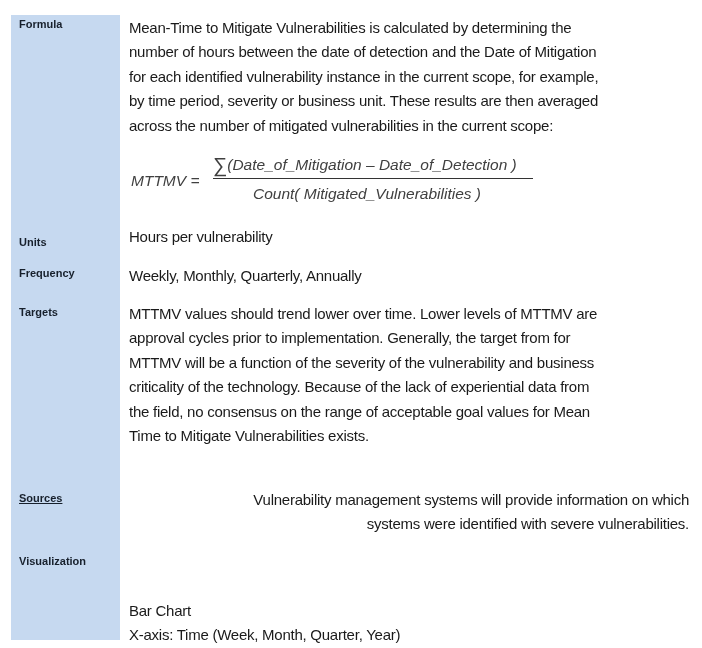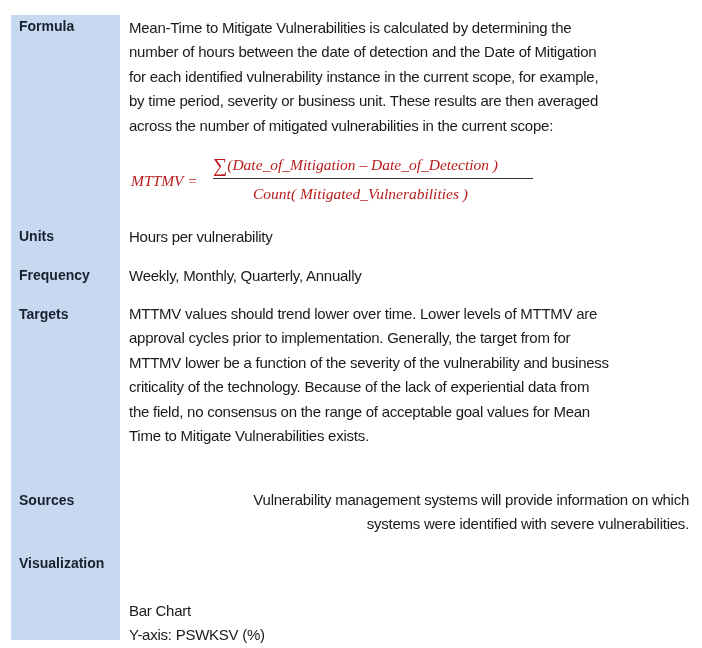--- a/index.html
+++ b/index.html
@@ -1,25 +1,25 @@
 <!DOCTYPE html>
 <html><head>
   <meta charset="utf-8">
   <style>
     html, body { margin: 0; padding: 0; background: #ffffff; }
     body { width: 702px; height: 648px; position: relative; overflow: hidden;
            font-family: "Liberation Sans", sans-serif; color: #1a1a1a; }
     .label-col { position: absolute; left: 11px; top: 15px; width: 109px; height: 625px; background: #c6d9f0; }
-    .lbl { position: absolute; left: 19px; font-weight: bold; font-size: 14px; color: #17202c;
+    .lbl { position: absolute; left: 19px; font-weight: bold; font-size: 11px; color: #17202c;
            font-family: "Liberation Sans", sans-serif; }
     .val { position: absolute; left: 129px; width: 560px; font-size: 15px; line-height: 24.4px;
            color: #1a1a1a; font-family: "Liberation Sans", sans-serif; letter-spacing: -0.25px; }
     .val p { margin: 0; white-space: nowrap; }
     .formula { position: absolute; left: 131px; top: 148px; width: 420px; height: 62px;
-               font-family: Liberation Serif, serif; font-style: italic; font-size: 15.5px; color: #b91c1c; }
+               font-family: Liberation Sans, sans-serif; font-style: italic; font-size: 15.5px; color: #404040; }
     .formula .lhs { position: absolute; left: 0; top: 24px; }
     .formula .num { position: absolute; left: 82px; top: 6px; white-space: nowrap; }
     .formula .bar { position: absolute; left: 82px; top: 30px; width: 320px; height: 1px; background: #333; }
     .formula .den { position: absolute; left: 122px; top: 37px; white-space: nowrap; }
     .sigma { font-style: normal; font-size: 20px; vertical-align: -2px; }
   </style>
 </head>
 <body>
 
 <div class="label-col"></div>
@@ -32,43 +32,44 @@
   <p>by time period, severity or business unit.  These results are then averaged</p>
   <p>across the number of mitigated vulnerabilities in the current scope:</p>
 </div>
 <div class="formula">
   <span class="lhs">MTTMV =</span>
   <span class="num"><span class="sigma">∑</span><span>(Date_of_Mitigation  – Date_of_Detection )</span></span>
   <div class="bar"></div>
   <span class="den">Count( Mitigated_Vulnerabilities )</span>
 </div>
 
-<div class="lbl" style="top:228px;">Units</div>
+<div class="lbl" style="top:236px;">Units</div>
 <div class="val" style="top:225px;">
   <p>Hours per vulnerability</p>
 </div>
 
 <div class="lbl" style="top:267px;">Frequency</div>
 <div class="val" style="top:264px;">
   <p>Weekly, Monthly, Quarterly, Annually</p>
 </div>
 
 <div class="lbl" style="top:306px;">Targets</div>
 <div class="val" style="top:302px;">
   <p>MTTMV values should trend lower over time.  Lower levels of MTTMV are</p>
   <p>approval cycles prior to implementation.  Generally, the target from for</p>
-  <p>MTTMV lower be a function of the severity of the vulnerability and business</p>
+  <p>MTTMV will be a function of the severity of the vulnerability and business</p>
   <p>criticality of the technology.  Because of the lack of experiential data from</p>
   <p>the field, no consensus on the range of acceptable goal values for Mean</p>
   <p>Time to Mitigate Vulnerabilities exists.</p>
 </div>
 
-<div class="lbl" style="top:492px;">Sources</div>
+<div class="lbl" style="top:492px;text-decoration:underline;">Sources</div>
 <div class="val" style="top:488px;text-align:right;">
   <p>Vulnerability management systems will provide information on which</p>
   <p>systems were identified with severe vulnerabilities.</p>
 </div>
 
 <div class="lbl" style="top:555px;">Visualization</div>
 <div class="val" style="top:551px;margin-top:48px;">
   <p>Bar Chart</p>
+  <p>X-axis: Time (Week, Month, Quarter, Year)</p>
   <p>Y-axis: PSWKSV (%)</p>
 </div>
 
 </body></html>

